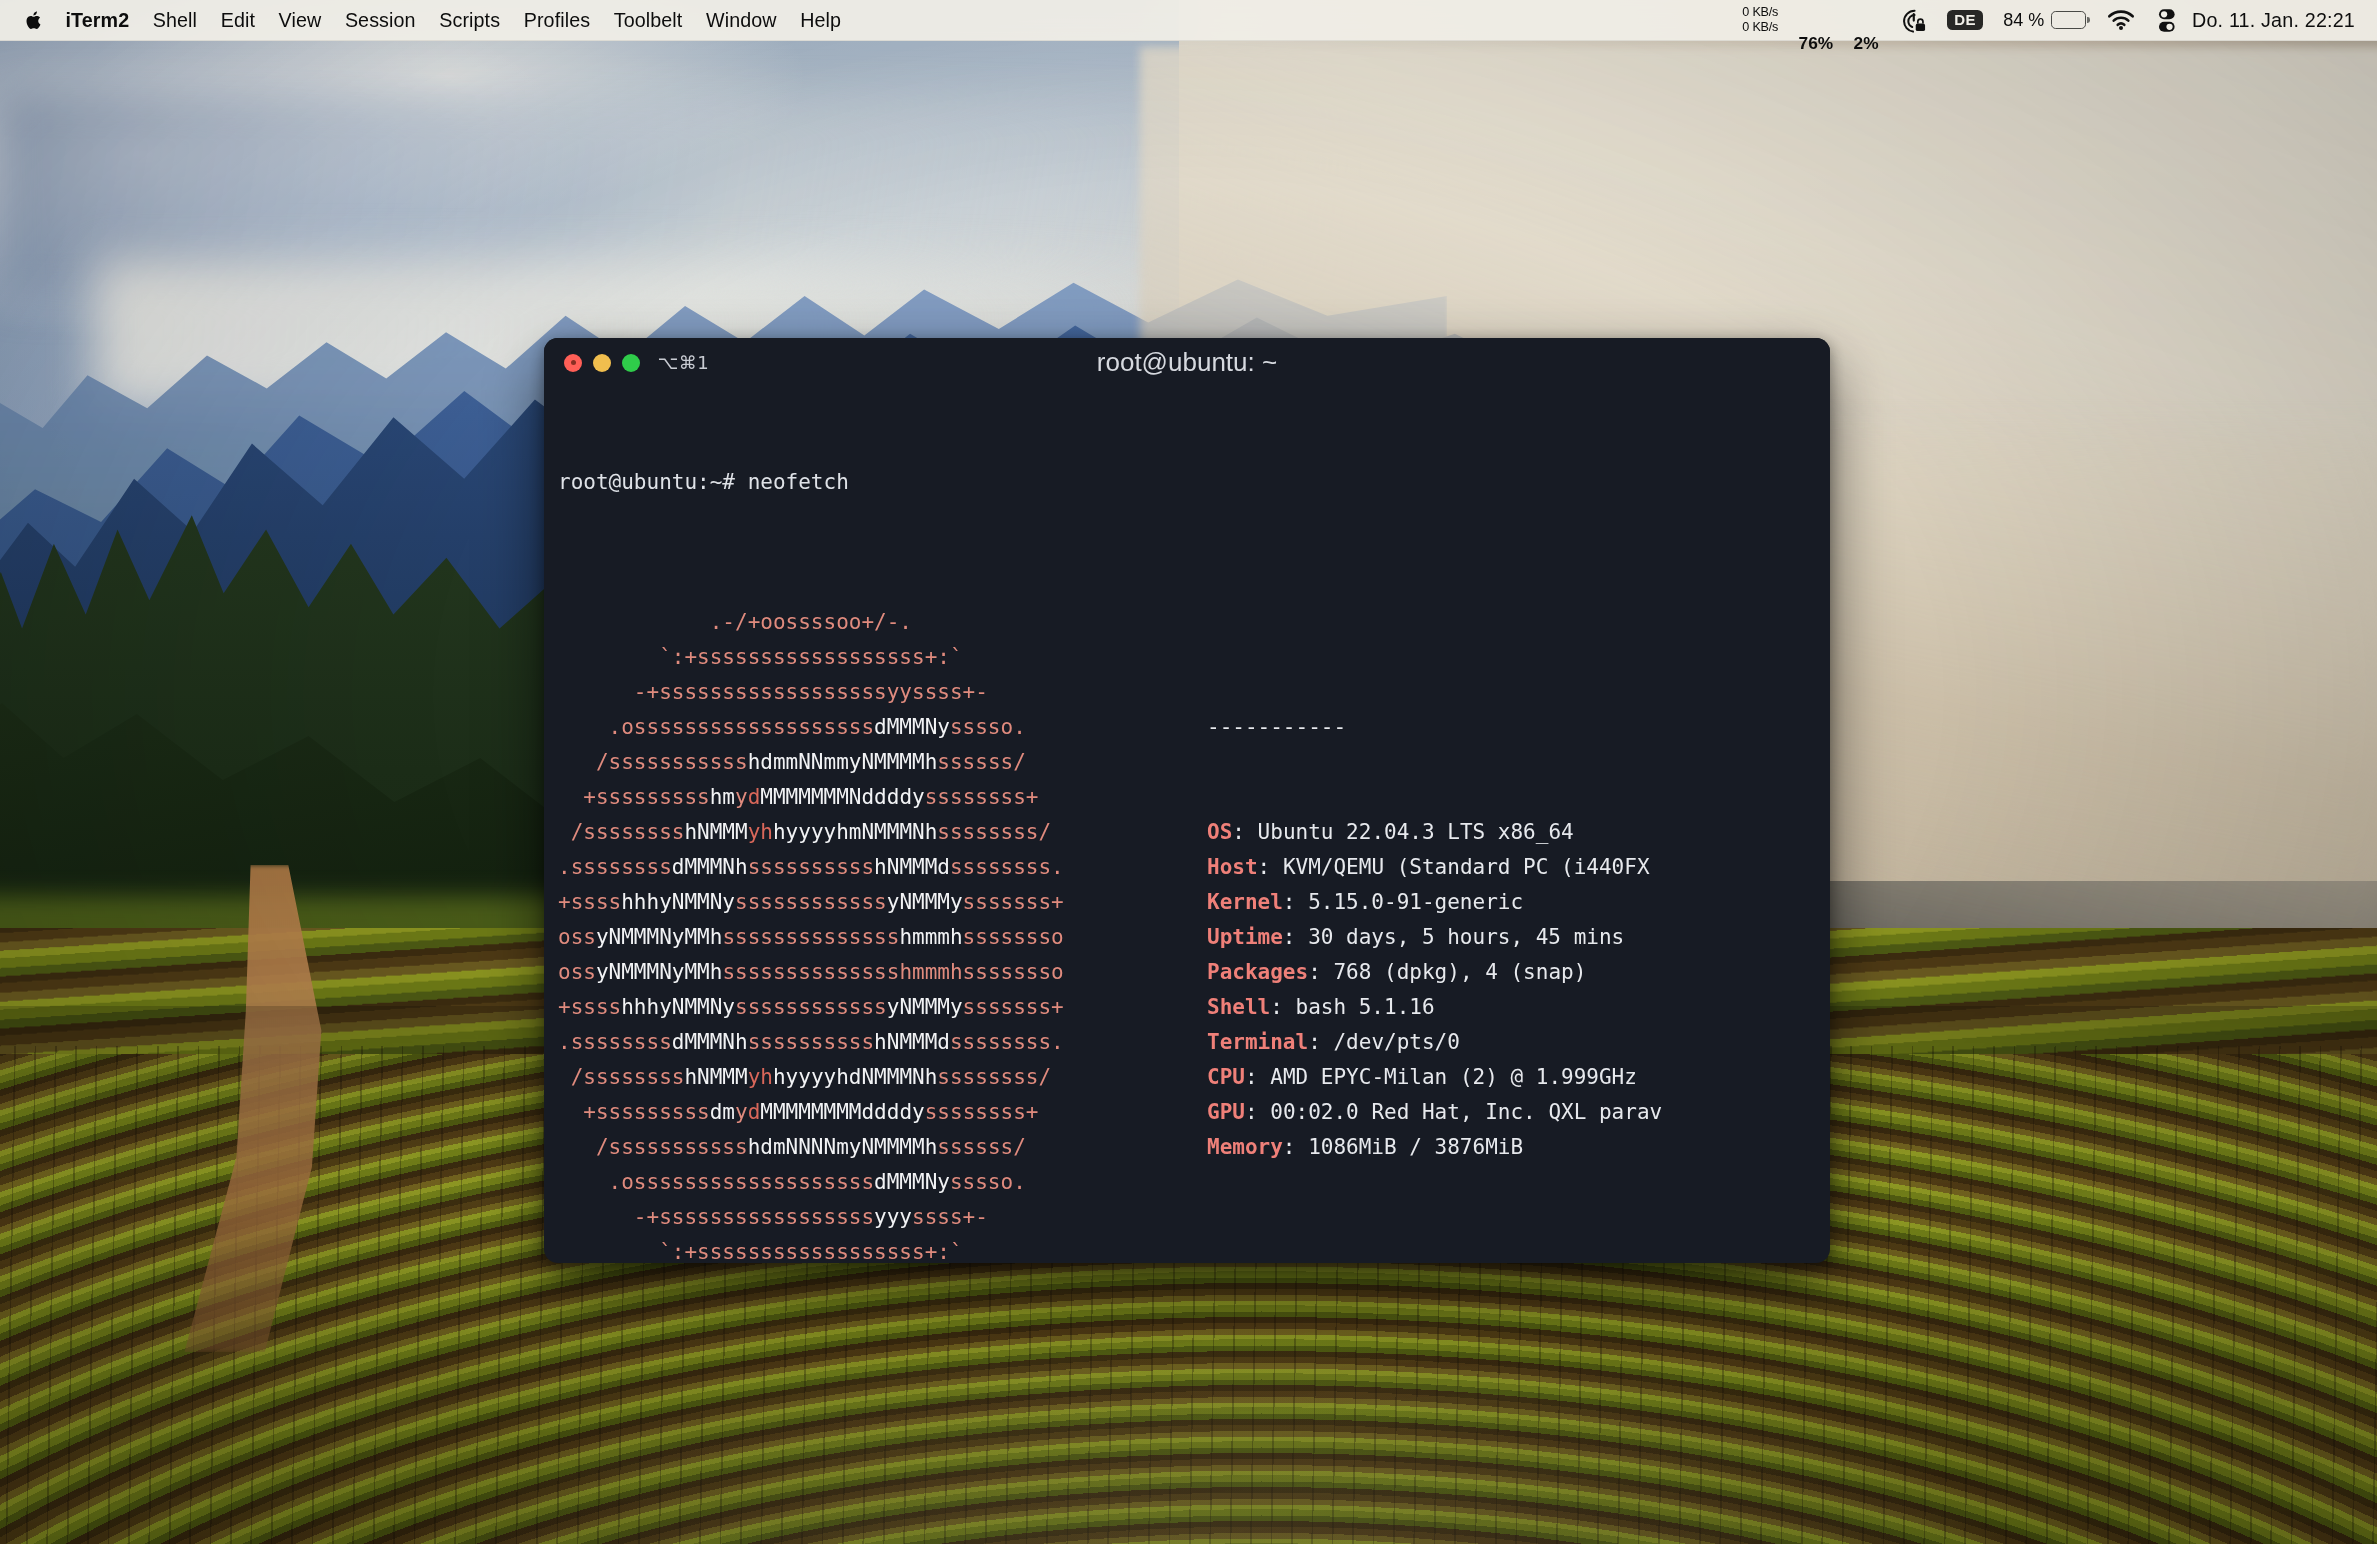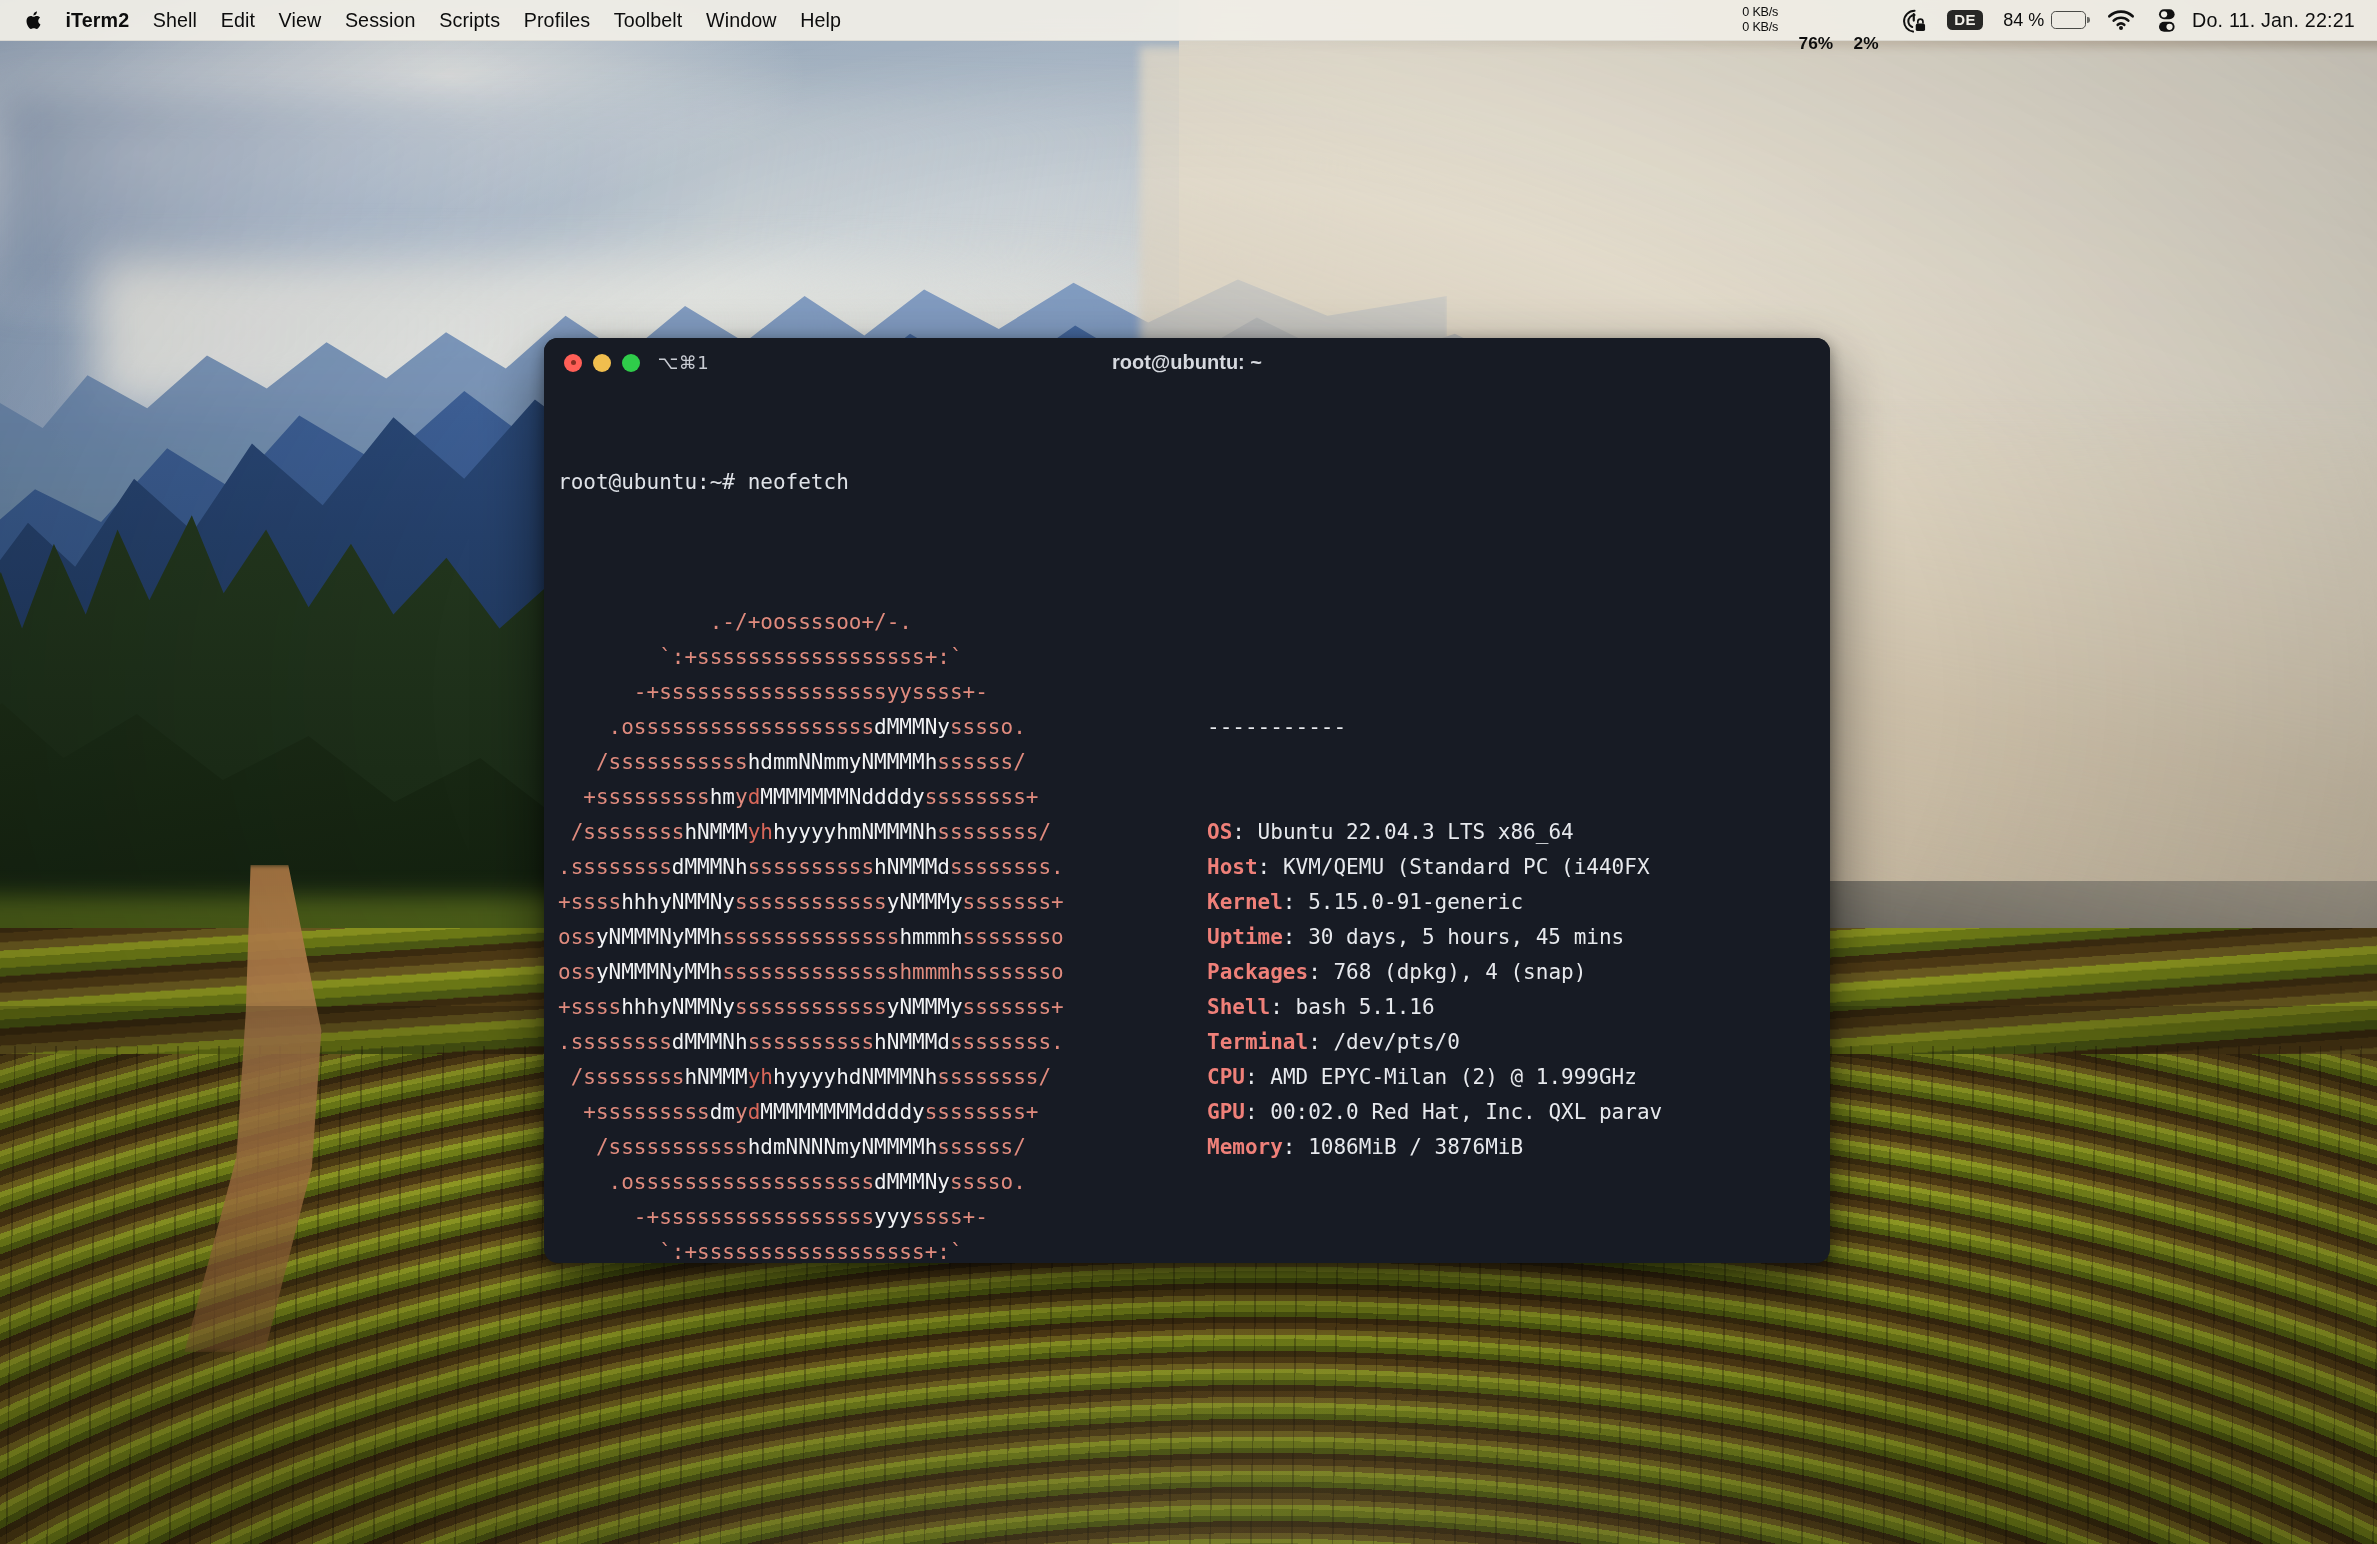--- a/index.html
+++ b/index.html
@@ -246,21 +246,21 @@
     width:5.5px; height:5.5px; margin:-2.8px 0 0 -2.8px;
     background:#8a2f23; border-radius:50%;
   }
   .tb-shortcut {
     margin-left:17.3px; color:#c8cbd2; font-size:18px;
     font-family:"DejaVu Sans", sans-serif; letter-spacing:0.4px;
   }
   .tb-title {
     position:absolute; left:0; right:0; top:0; height:49px;
     display:flex; align-items:center; justify-content:center;
-    color:#d6d9df; font-size:20px; font-weight:700;
+    color:#d6d9df; font-size:26px; font-weight:400;
     pointer-events:none;
   }
   #termbody {
     padding:7.9px 0 0 14px;
     font-family:"DejaVu Sans Mono", monospace;
     font-size:21px;
     line-height:35px;
     color:#dfe2e7;
     white-space:pre;
     position:relative;

